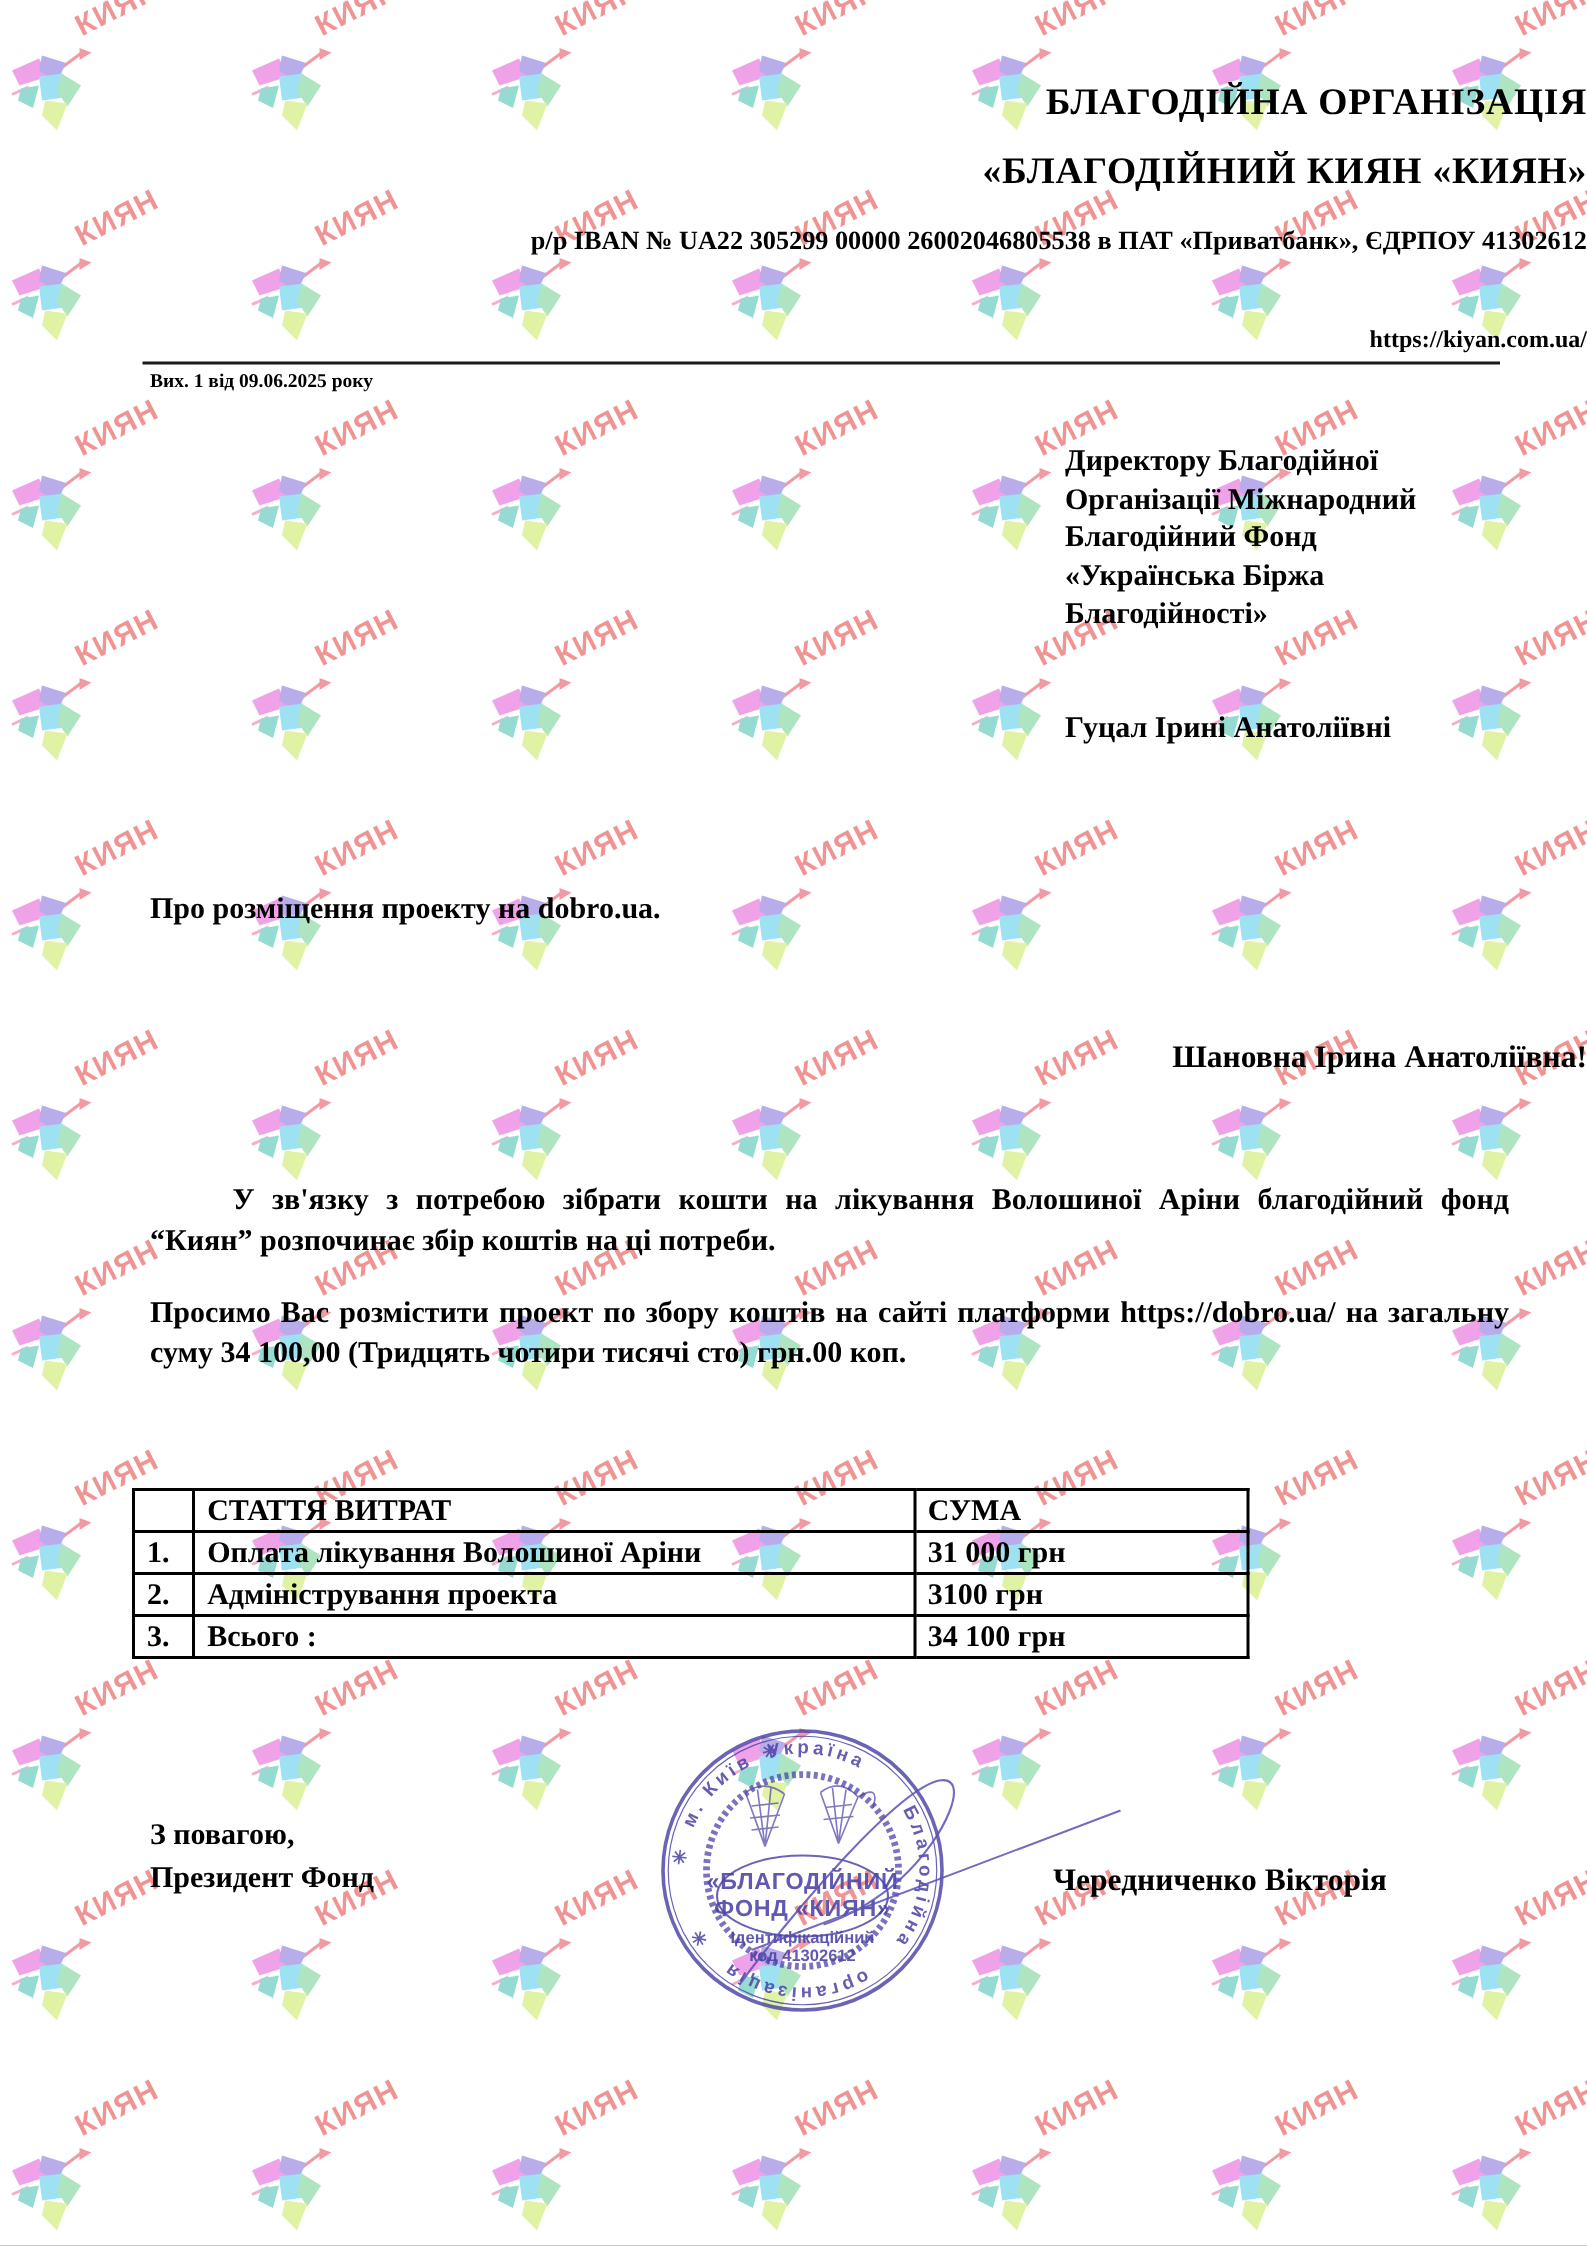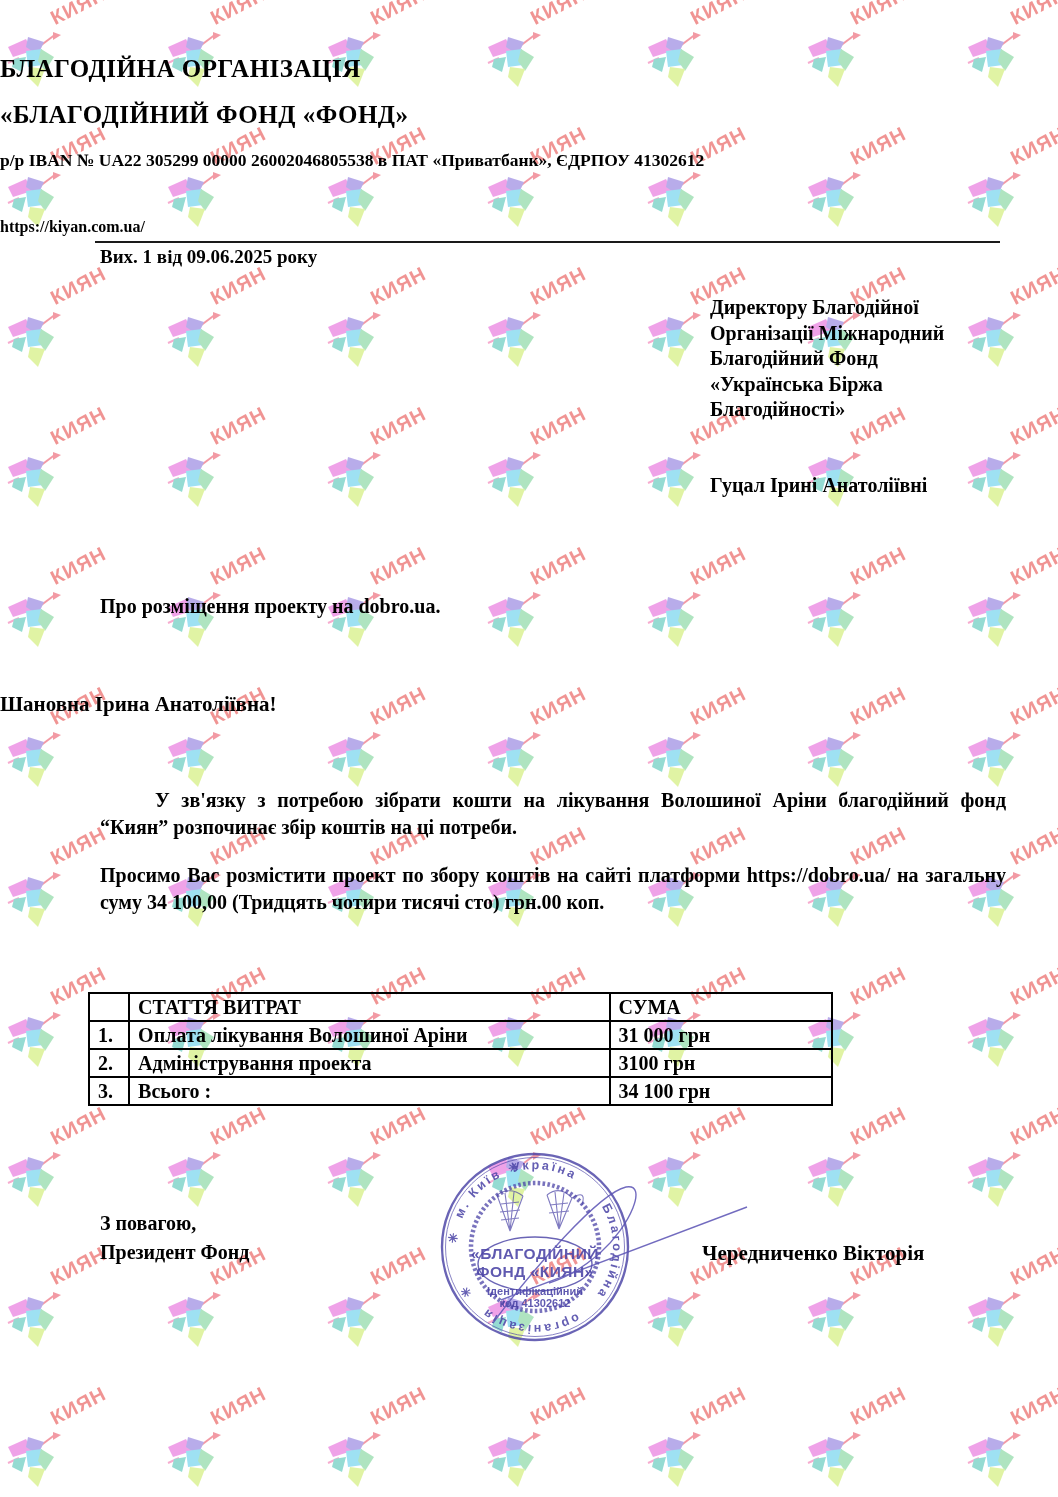--- a/index.html
+++ b/index.html
@@ -22,26 +22,26 @@
     font-weight:700;font-size:20px;letter-spacing:1px;
     color:rgba(228,60,58,0.55);
     transform:rotate(-27deg);
     transform-origin:left center;
     white-space:nowrap;
   }
   .wm-plane{position:absolute;left:0;top:24px;opacity:0.55;}
   
   .content{position:absolute;inset:0;z-index:1;}
   .abs{position:absolute;}
-  .center{left:0;right:0;text-align:left;}
+  .center{left:0;right:0;text-align:right;}
   .title-line{font-size:25px;letter-spacing:0.5px;}
   .bank-line,.addr-line{font-size:17.5px;}
   .site-line{font-size:16px;}
   .rule{left:95px;width:905px;border-top:2px solid #1a1a1a;height:0;}
-  .ref-line{left:100px;font-size:19px;text-align:center;}
+  .ref-line{left:100px;font-size:13px;text-align:center;}
   .addressee{left:710px;width:285px;font-size:20px;line-height:25.5px;}
   .addressee-name{left:710px;font-size:20px;margin-top:24px;}
   .subject{left:100px;font-size:20px;}
   .salutation{font-size:21px;}
   .para{left:100px;width:906px;font-size:20px;line-height:27px;text-align:justify;}
   .para.indent{text-indent:55px;}
   table.expenses{
     left:88px;top:992px;position:absolute;
     border-collapse:collapse;width:745px;
     font-size:20px;
@@ -1145,21 +1145,21 @@
         <polygon points="8,29 20,27 16,42 6,37" fill="#3fbfae"></polygon>
         <polygon points="35,19 48,27 39,41 32,31" fill="#6fcf8e"></polygon>
         <polygon points="24,37 39,39 32,57 22,47" fill="#c7ea5a"></polygon>
       </svg>
     </div>
     </div>
 
   <div class="content">
 
     <div class="abs center title-line" style="top:55px">БЛАГОДІЙНА ОРГАНІЗАЦІЯ</div>
-    <div class="abs center title-line" style="top:101px">«БЛАГОДІЙНИЙ ФОНД «ФОНД»</div>
+    <div class="abs center title-line" style="top:101px">«БЛАГОДІЙНИЙ КИЯН «КИЯН»</div>
     <div class="abs center bank-line" style="top:150px">р/р IBAN № UA22 305299 00000 26002046805538  в ПАТ «Приватбанк», ЄДРПОУ 41302612</div>
     <div class="abs center site-line" style="top:218px">https://kiyan.com.ua/</div>
     <div class="abs rule" style="top:241px"></div>
     <div class="abs ref-line" style="top:246px">Вих. 1 від 09.06.2025 року</div>
 
     <div class="abs addressee" style="top:295px">
       <div>Директору Благодійної</div>
       <div>Організації Міжнародний</div>
       <div>Благодійний Фонд</div>
       <div>«Українська Біржа</div>

